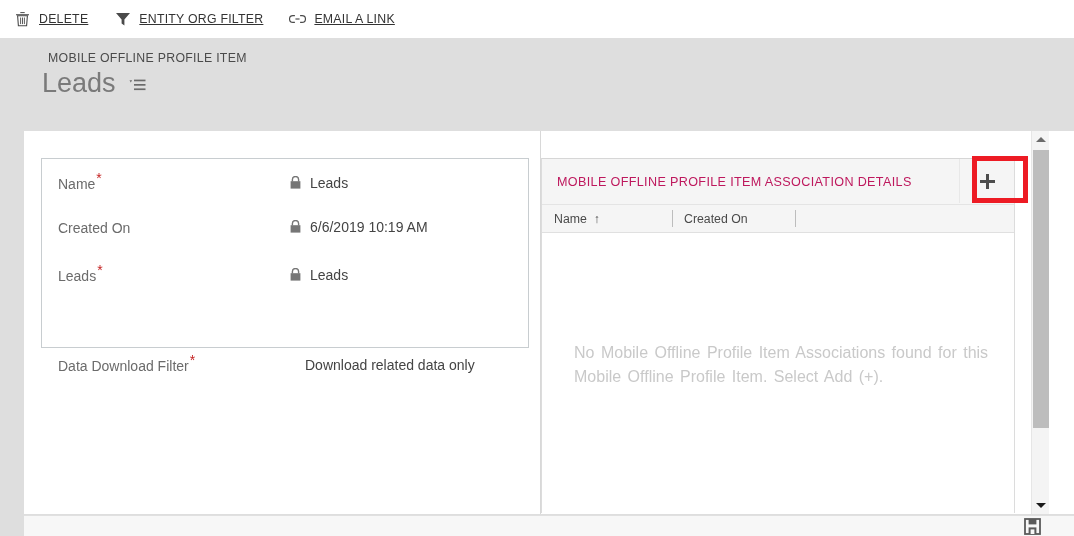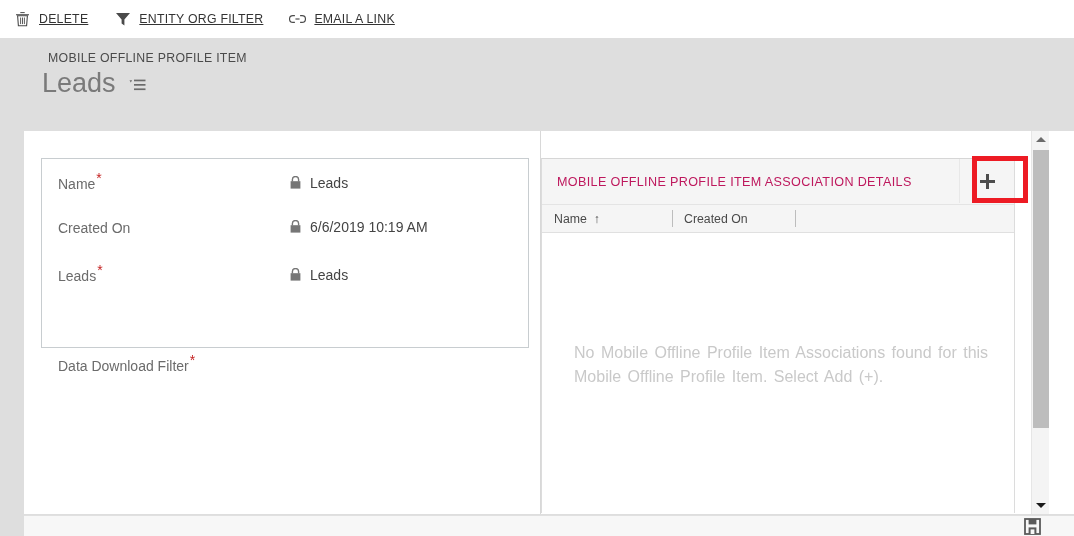--- a/index.html
+++ b/index.html
@@ -459,20 +459,23 @@
           </svg>
         </span>
         <span>Leads</span>
       </div>
     </div>
 
     <div class="field-row" style="top:150px;margin-top:44px;">
       <div class="field-label">
         <span>Data Download Filter</span><span class="req">*</span>
       </div>
+      <div class="field-value no-lock">
+        <span>Download related data only</span>
+      </div>
     </div>
 
   </div>
 
   <div class="sub-panel">
 
     <div class="sub-head">
       <span class="sub-head-title">MOBILE OFFLINE PROFILE ITEM ASSOCIATION DETAILS</span>
       <div class="add-btn">
         <span class="plus-glyph"></span>

